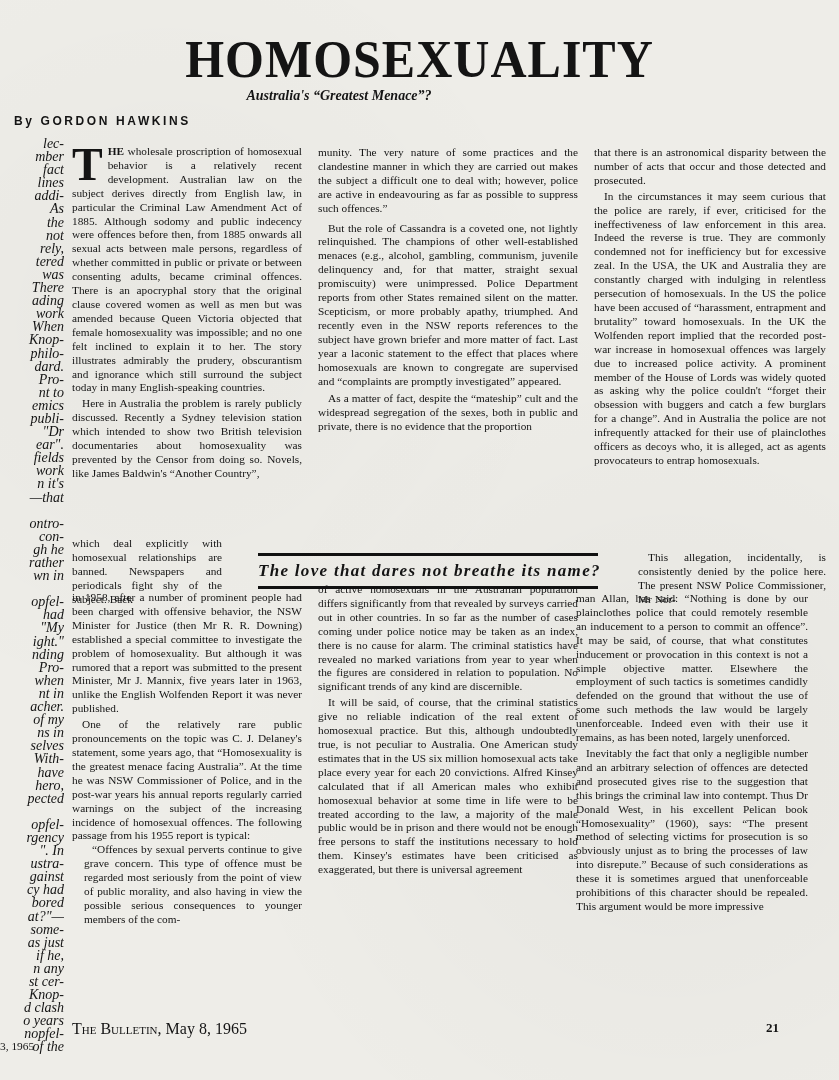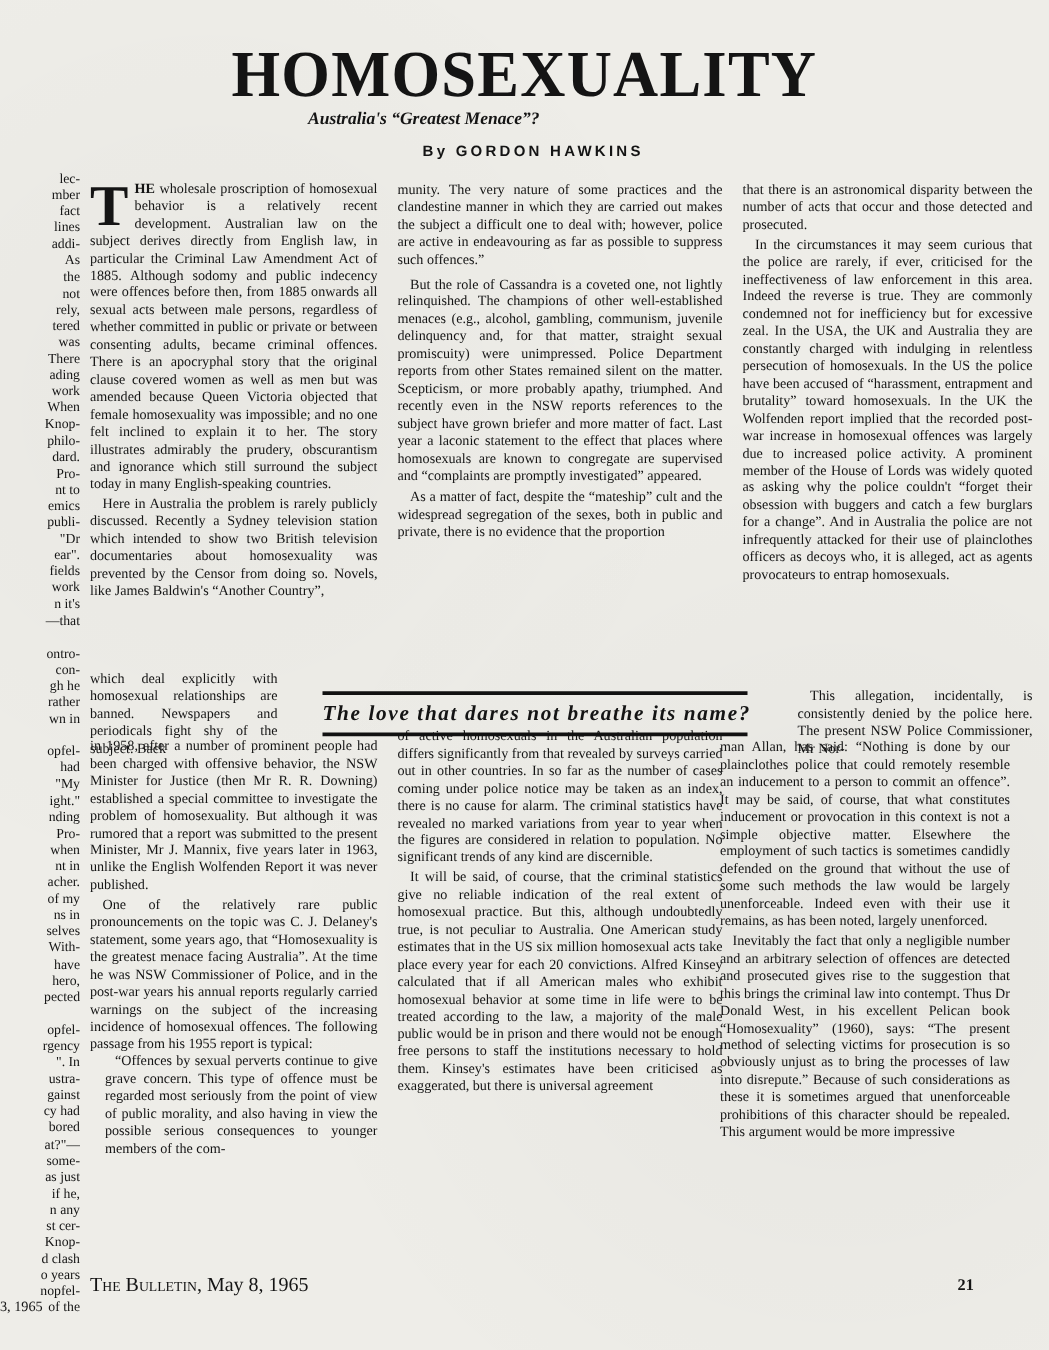--- a/index.html
+++ b/index.html
@@ -12,36 +12,37 @@
   .page {
     position: absolute; left: 0; top: 0; width: 839px; height: 1080px;
     background:
       radial-gradient(circle at 20% 30%, rgba(0,0,0,0.025) 0, transparent 40%),
       radial-gradient(circle at 80% 70%, rgba(0,0,0,0.03) 0, transparent 45%),
       #eeede8;
   }
   
   .prev-col {
     position: absolute; left: 0; top: 137px; width: 64px;
-    font-size: 11px; line-height: 13.1px; text-align: right;
+    font-size: 14px; line-height: 13.1px; text-align: right;
     overflow: hidden;
+    font-style: italic;
   }
   .prev-col div { white-space: nowrap; height: 13.1px; }
 
   .title {
     position: absolute; left: 0; width: 839px; top: 30px; text-align: center;
     font-family: "Liberation Serif", serif; font-weight: bold;
     font-size: 50px; letter-spacing: 1px; transform: scaleY(1.05);
   }
   .subtitle {
     position: absolute; left: 0; width: 678px; top: 88px; text-align: center;
     font-style: italic; font-weight: bold; font-size: 14px;
   }
   .byline {
-    position: absolute; left: 0; width: 839px; top: 114px; text-align: center;
+    position: absolute; left: 0; width: 839px; top: 114px; text-align: left;
     font-family: "Liberation Sans", sans-serif; font-weight: bold; font-size: 12px;
     letter-spacing: 2.6px; padding-left: 14px; box-sizing: border-box;
   }
   .col {
     position: absolute; font-size: 11.3px; line-height: 13.9px;
     text-align: justify; hyphens: manual;
   }
   .col p { margin: 0; text-indent: 10px; }
   .col p + p { margin-top: 2px; }
   .col p.noindent { text-indent: 0; }

